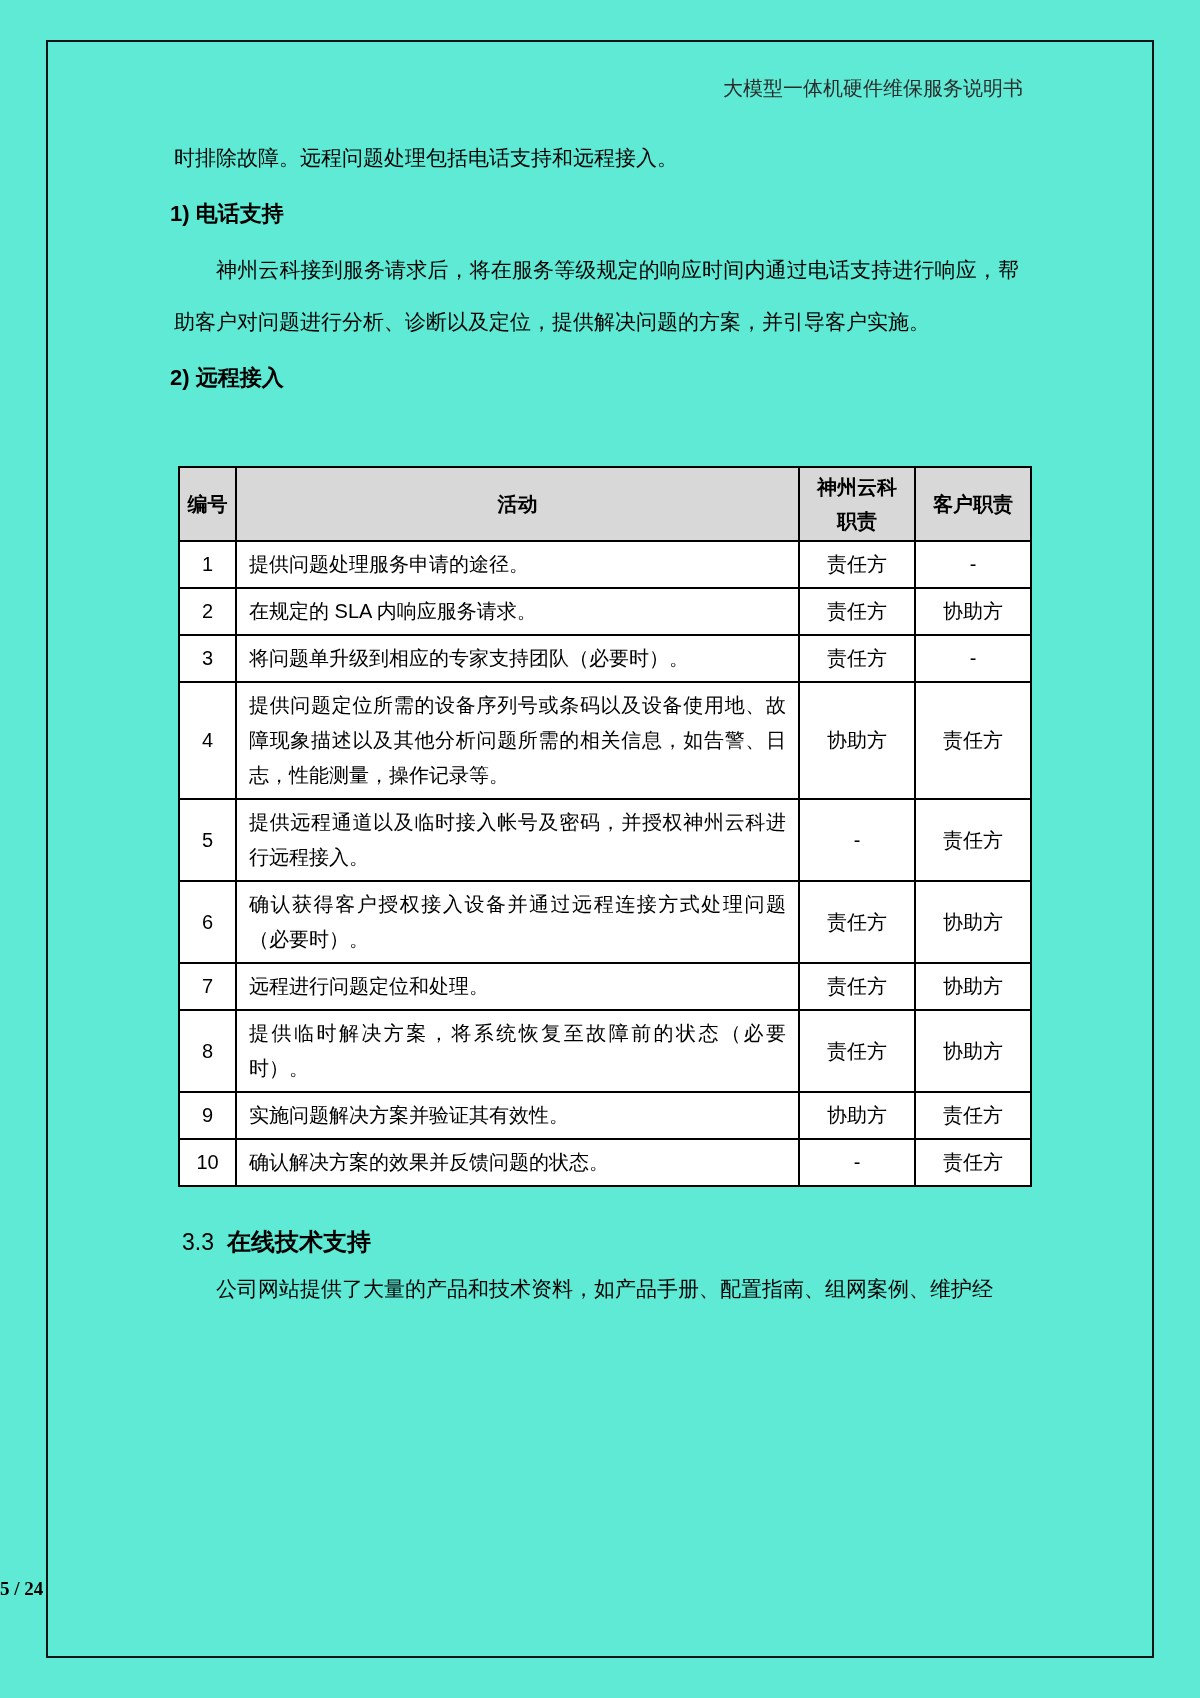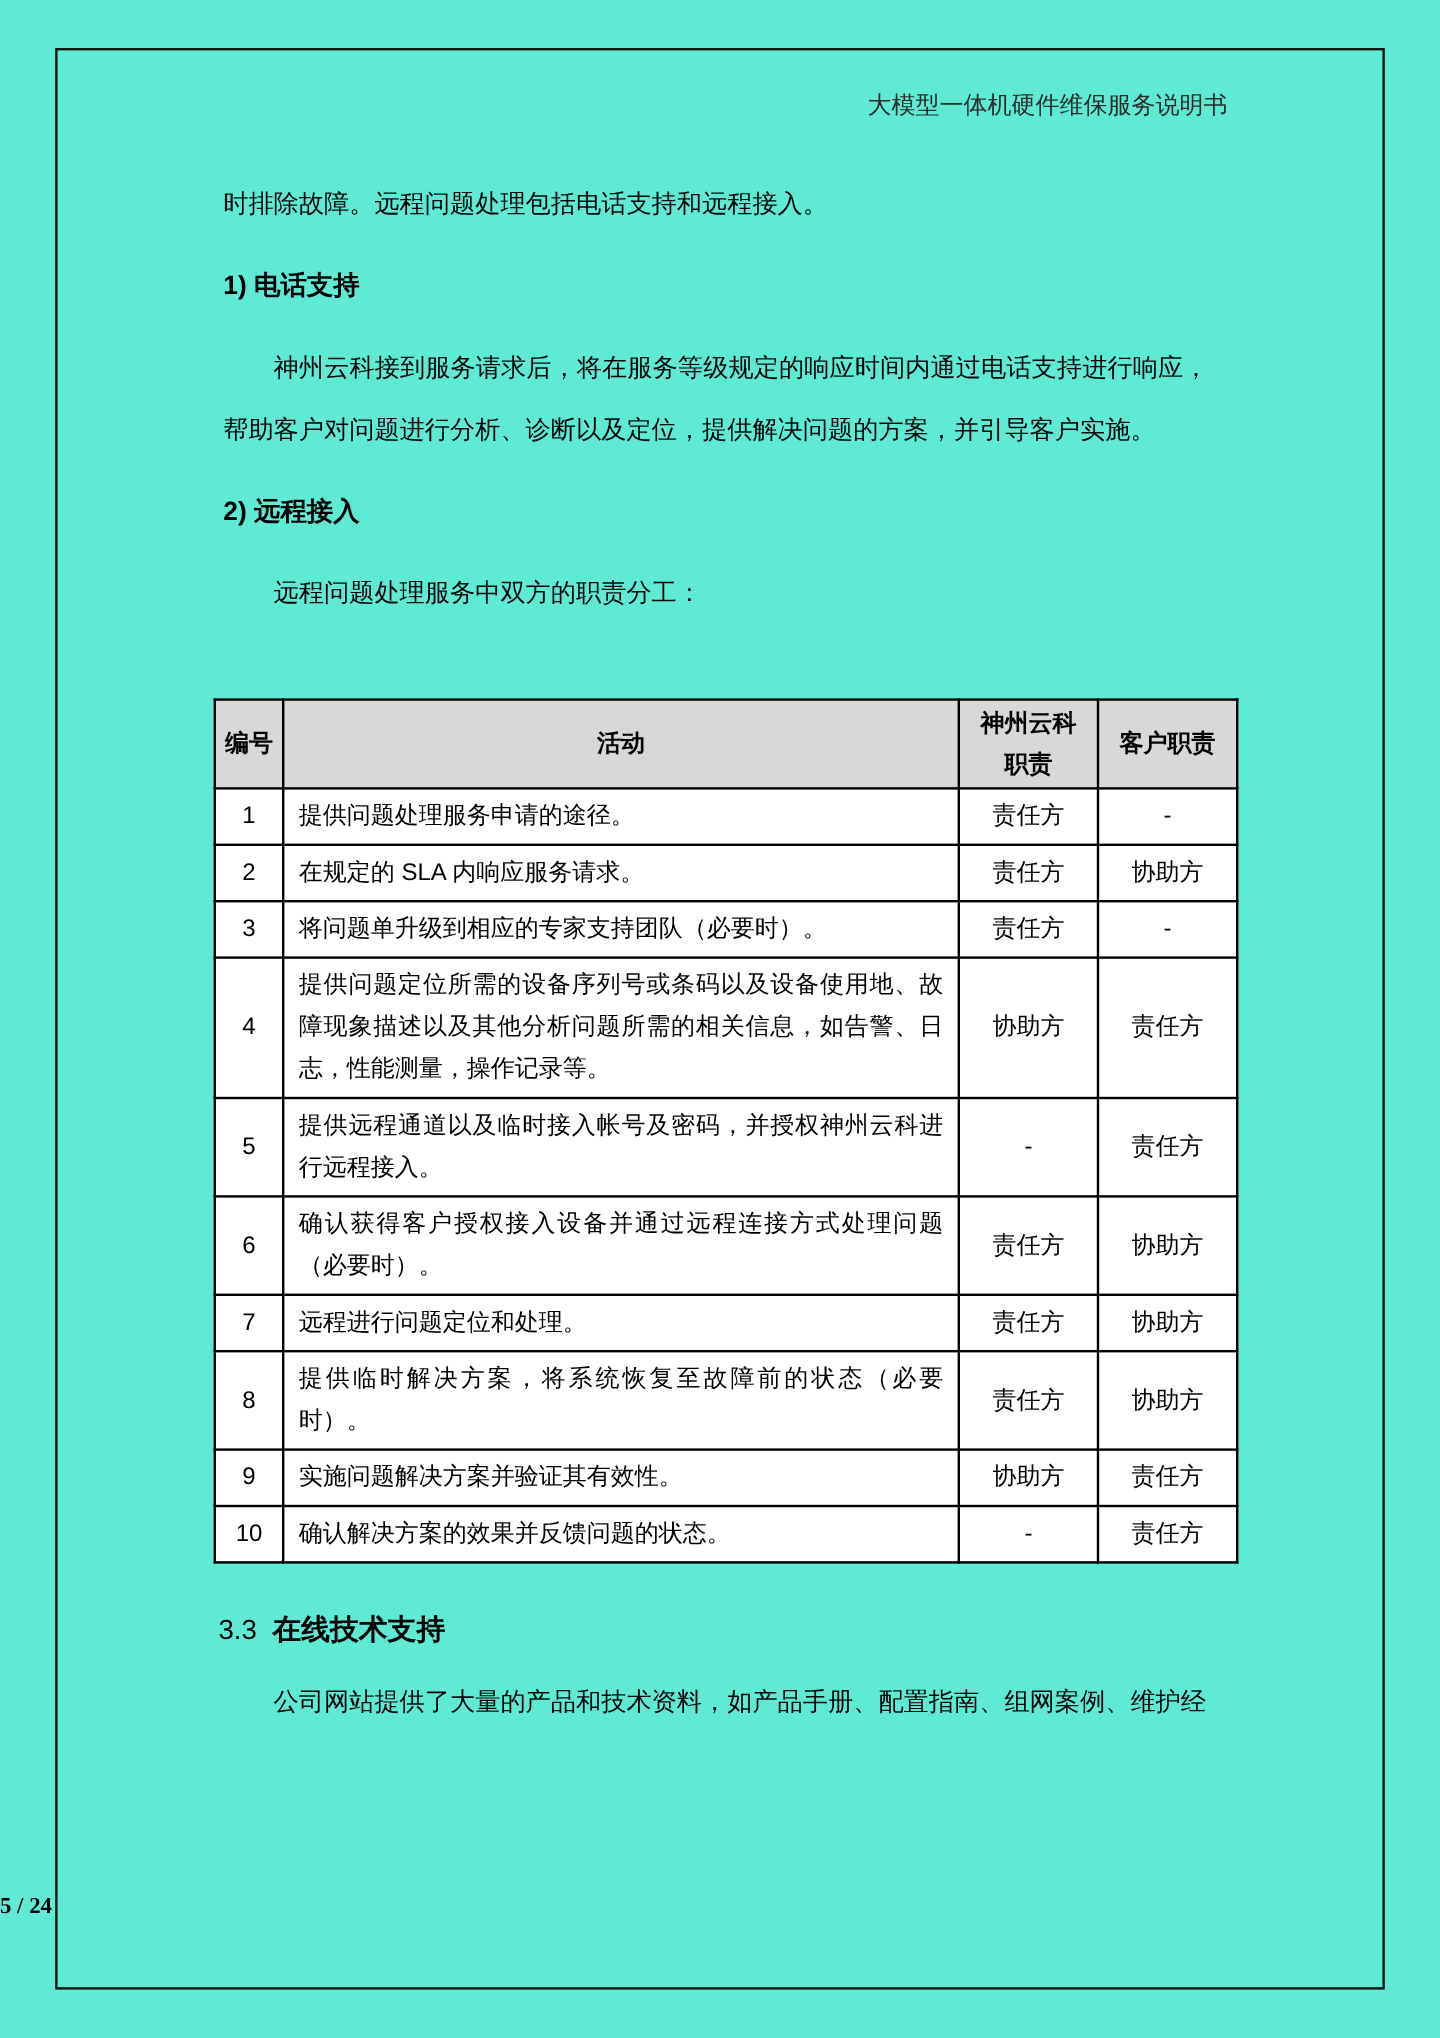--- a/index.html
+++ b/index.html
@@ -17,26 +17,26 @@
     pointer-events:none;
   }
   .header {
     position:absolute; top:76px; left:170px; width:853px;
     text-align:right;
     font-family:"Liberation Serif","DejaVu Serif",serif;
     font-size:20px; line-height:24px; color:#2b2b2b;
   }
   .content { position:absolute; top:128px; left:170px; width:853px; }
   p.body {
-    margin:16px; font-size:21px; line-height:52px;
-    text-align:justify; color:#050505;font-family:Liberation Serif, serif;
+    margin:4px; font-size:21px; line-height:52px;
+    text-align:justify; color:#050505;
   }
   .indent { text-indent:42px; }
   h4.sub {
-    margin:16px; font-size:22px; font-weight:bold;
+    margin:0; font-size:22px; font-weight:bold;
     line-height:52px; color:#000;
   }
   .sub-1 { margin-top:7px; margin-left:22px; }
   .sub-2 { margin-top:8px; margin-left:22px; }
   .mt-p1 { margin-top:13px; }
   .mt-p2 { margin-top:10px; }
 
   table.resp {
     border-collapse:collapse;
     margin:62px 0 0 8px;
@@ -86,21 +86,20 @@
   <div class="content">
     <p class="body">时排除故障。远程问题处理包括电话支持和远程接入。</p>
 
     <h4 class="sub sub-1">1) 电话支持</h4>
 
     <p class="body indent mt-p1">神州云科接到服务请求后，将在服务等级规定的响应时间内通过电话支持进行响应，帮助客户对问题进行分析、诊断以及定位，提供解决问题的方案，并引导客户实施。</p>
 
     <h4 class="sub sub-2">2) 远程接入</h4>
 
 
-    <p class="body indent">远程问题处理服务中双方的职责分工：</p>
 
     <table class="resp">
       <thead>
         <tr>
           <th class="w-no">编号</th>
           <th class="w-act">活动</th>
           <th class="w-duty">
             <span>神州云科</span><br>
             <span>职责</span>
           </th>

